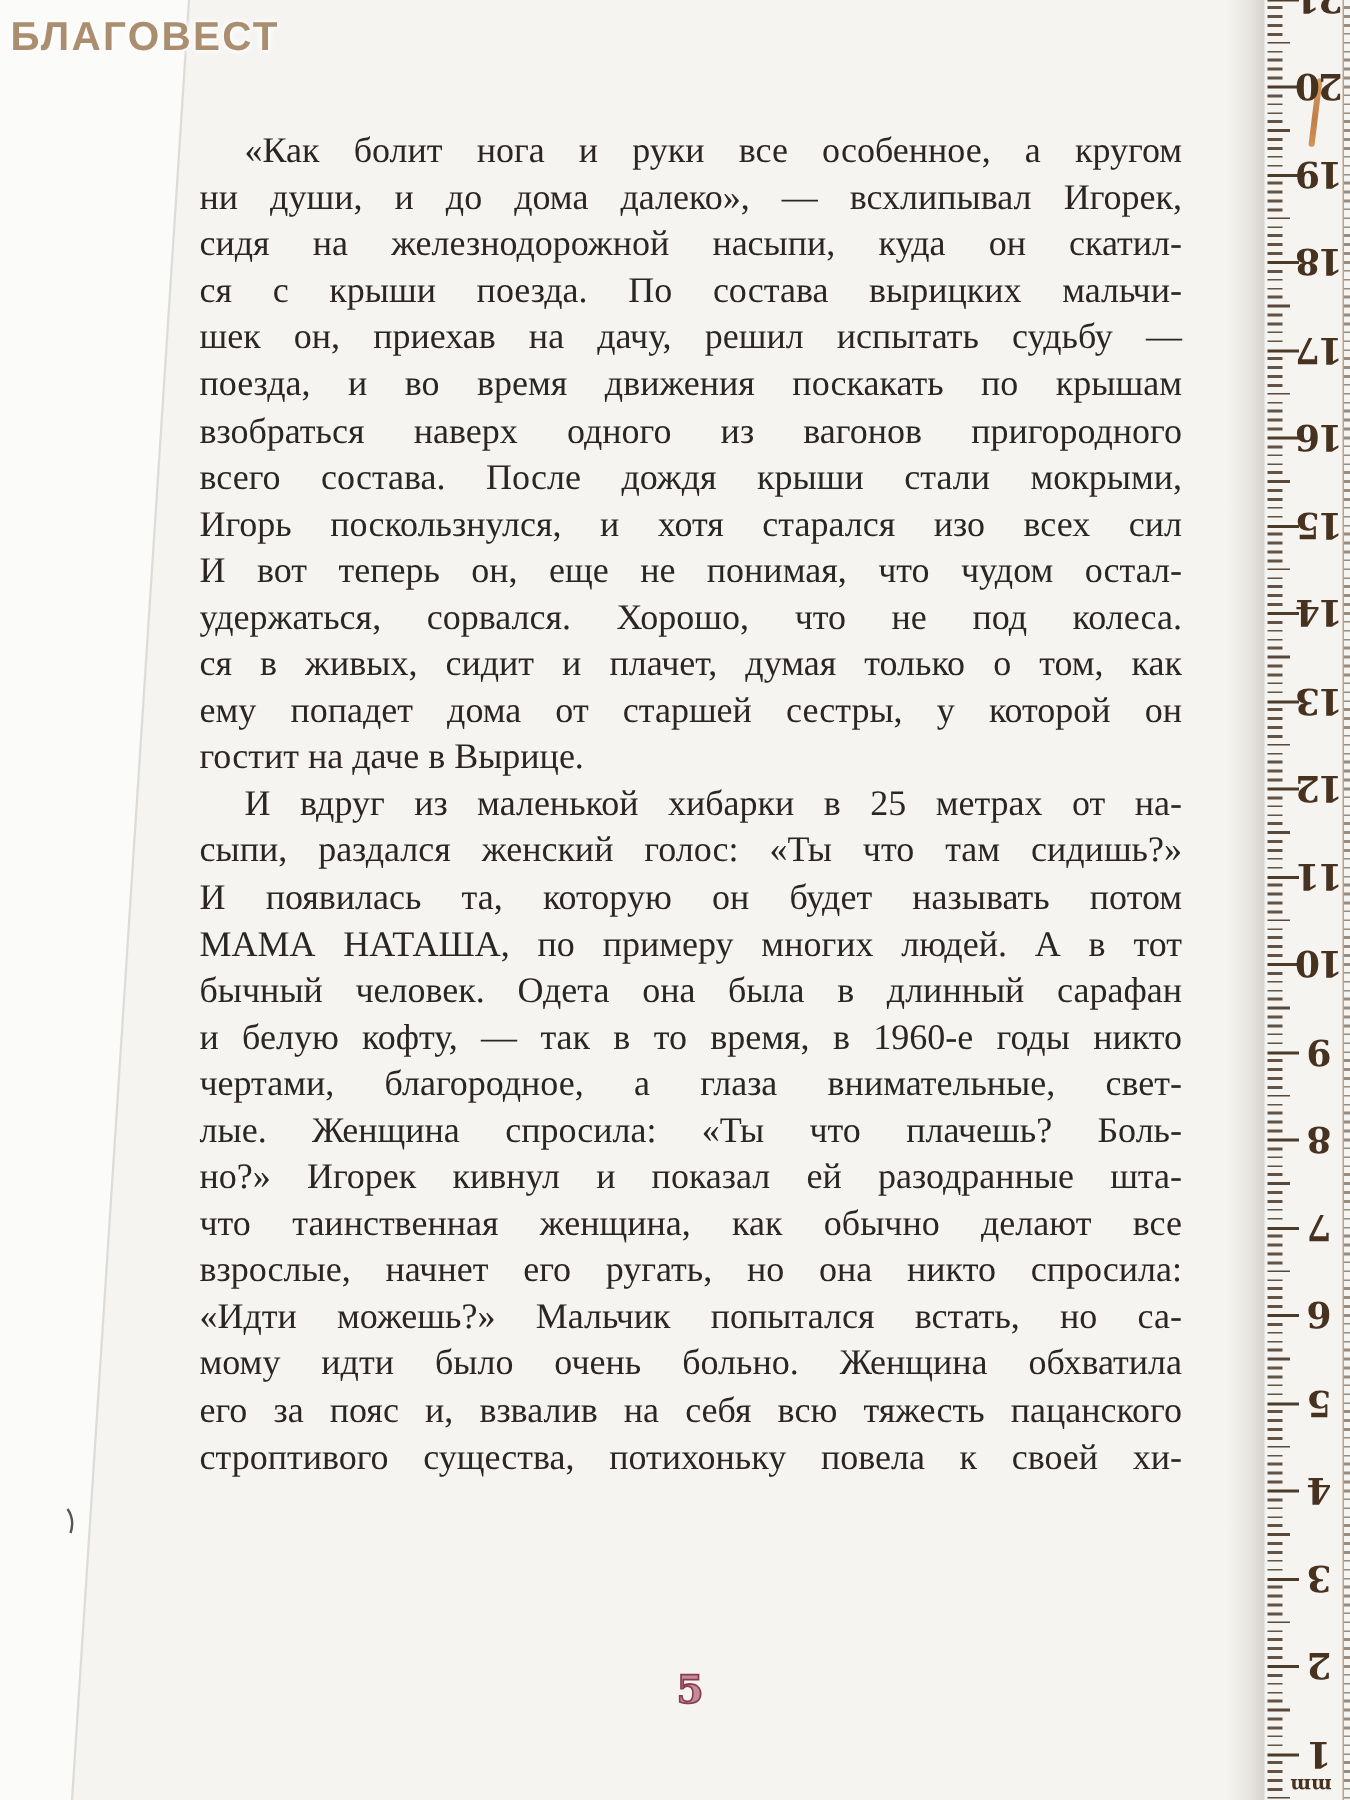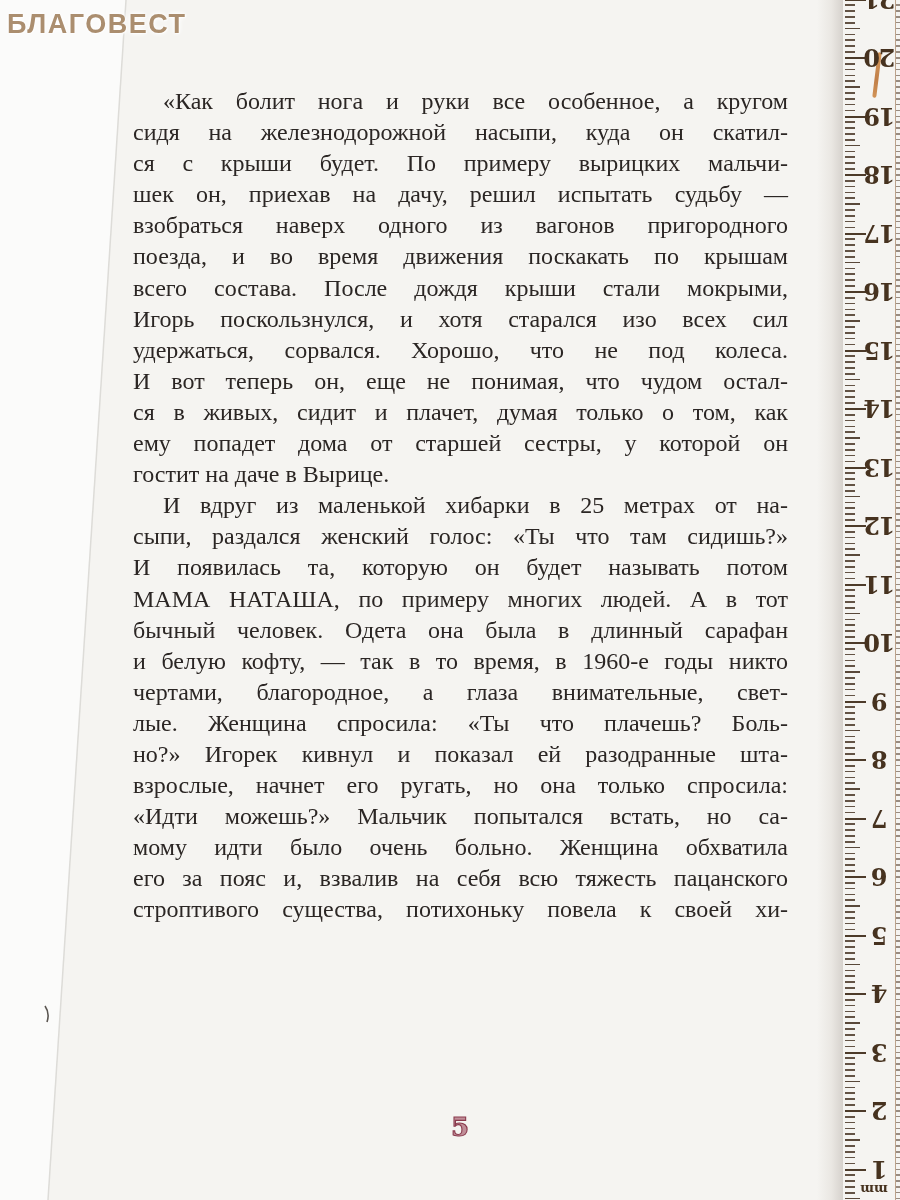--- a/index.html
+++ b/index.html
@@ -62,42 +62,44 @@
   <svg class="edge-svg" width="900" height="1200" viewBox="0 0 900 1200">
     <polygon points="0,0 126,0 48,1200 0,1200" fill="#fbfbfa"></polygon>
     <line x1="126" y1="0" x2="48" y2="1200" stroke="#dddcd8" stroke-width="1.5"></line>
     <path d="M45 1006 q5 7 2 16" stroke="#5a5550" fill="none" stroke-width="1.6"></path>
   </svg>
 
   <div class="watermark">БЛАГОВЕСТ</div>
 
   <div class="textblock" id="textblock">
       <div class="line indent">«Как болит нога и руки все особенное, а кругом</div>
+      <div class="line">ни души, и до дома далеко», — всхлипывал Игорек,</div>
       <div class="line">сидя на железнодорожной насыпи, куда он скатил-</div>
-      <div class="line">ся с крыши будет. По примеру вырицких мальчи-</div>
+      <div class="line">ся с крыши поезда. По состава вырицких мальчи-</div>
       <div class="line">шек он, приехав на дачу, решил испытать судьбу —</div>
+      <div class="line">поезда, и во время движения поскакать по крышам</div>
       <div class="line">взобраться наверх одного из вагонов пригородного</div>
-      <div class="line">поезда, и во время движения поскакать по крышам</div>
       <div class="line">всего состава. После дождя крыши стали мокрыми,</div>
       <div class="line">Игорь поскользнулся, и хотя старался изо всех сил</div>
+      <div class="line">И вот теперь он, еще не понимая, что чудом остал-</div>
       <div class="line">удержаться, сорвался. Хорошо, что не под колеса.</div>
-      <div class="line">И вот теперь он, еще не понимая, что чудом остал-</div>
       <div class="line">ся в живых, сидит и плачет, думая только о том, как</div>
       <div class="line">ему попадет дома от старшей сестры, у которой он</div>
       <div class="line par-end">гостит на даче в Вырице.</div>
       <div class="line indent">И вдруг из маленькой хибарки в 25 метрах от на-</div>
       <div class="line">сыпи, раздался женский голос: «Ты что там сидишь?»</div>
       <div class="line">И появилась та, которую он будет называть потом</div>
       <div class="line">МАМА НАТАША, по примеру многих людей. А в тот</div>
       <div class="line">бычный человек. Одета она была в длинный сарафан</div>
       <div class="line">и белую кофту, — так в то время, в 1960-е годы никто</div>
       <div class="line">чертами, благородное, а глаза внимательные, свет-</div>
       <div class="line">лые. Женщина спросила: «Ты что плачешь? Боль-</div>
       <div class="line">но?» Игорек кивнул и показал ей разодранные шта-</div>
-      <div class="line">взрослые, начнет его ругать, но она только спросила:</div>
+      <div class="line">что таинственная женщина, как обычно делают все</div>
+      <div class="line">взрослые, начнет его ругать, но она никто спросила:</div>
       <div class="line">«Идти можешь?» Мальчик попытался встать, но са-</div>
       <div class="line">мому идти было очень больно. Женщина обхватила</div>
       <div class="line">его за пояс и, взвалив на себя всю тяжесть пацанского</div>
       <div class="line">строптивого существа, потихоньку повела к своей хи-</div>
     </div>
 
   <div class="pagenum">5</div>
 
   <div class="ruler-shadow"></div>
 

